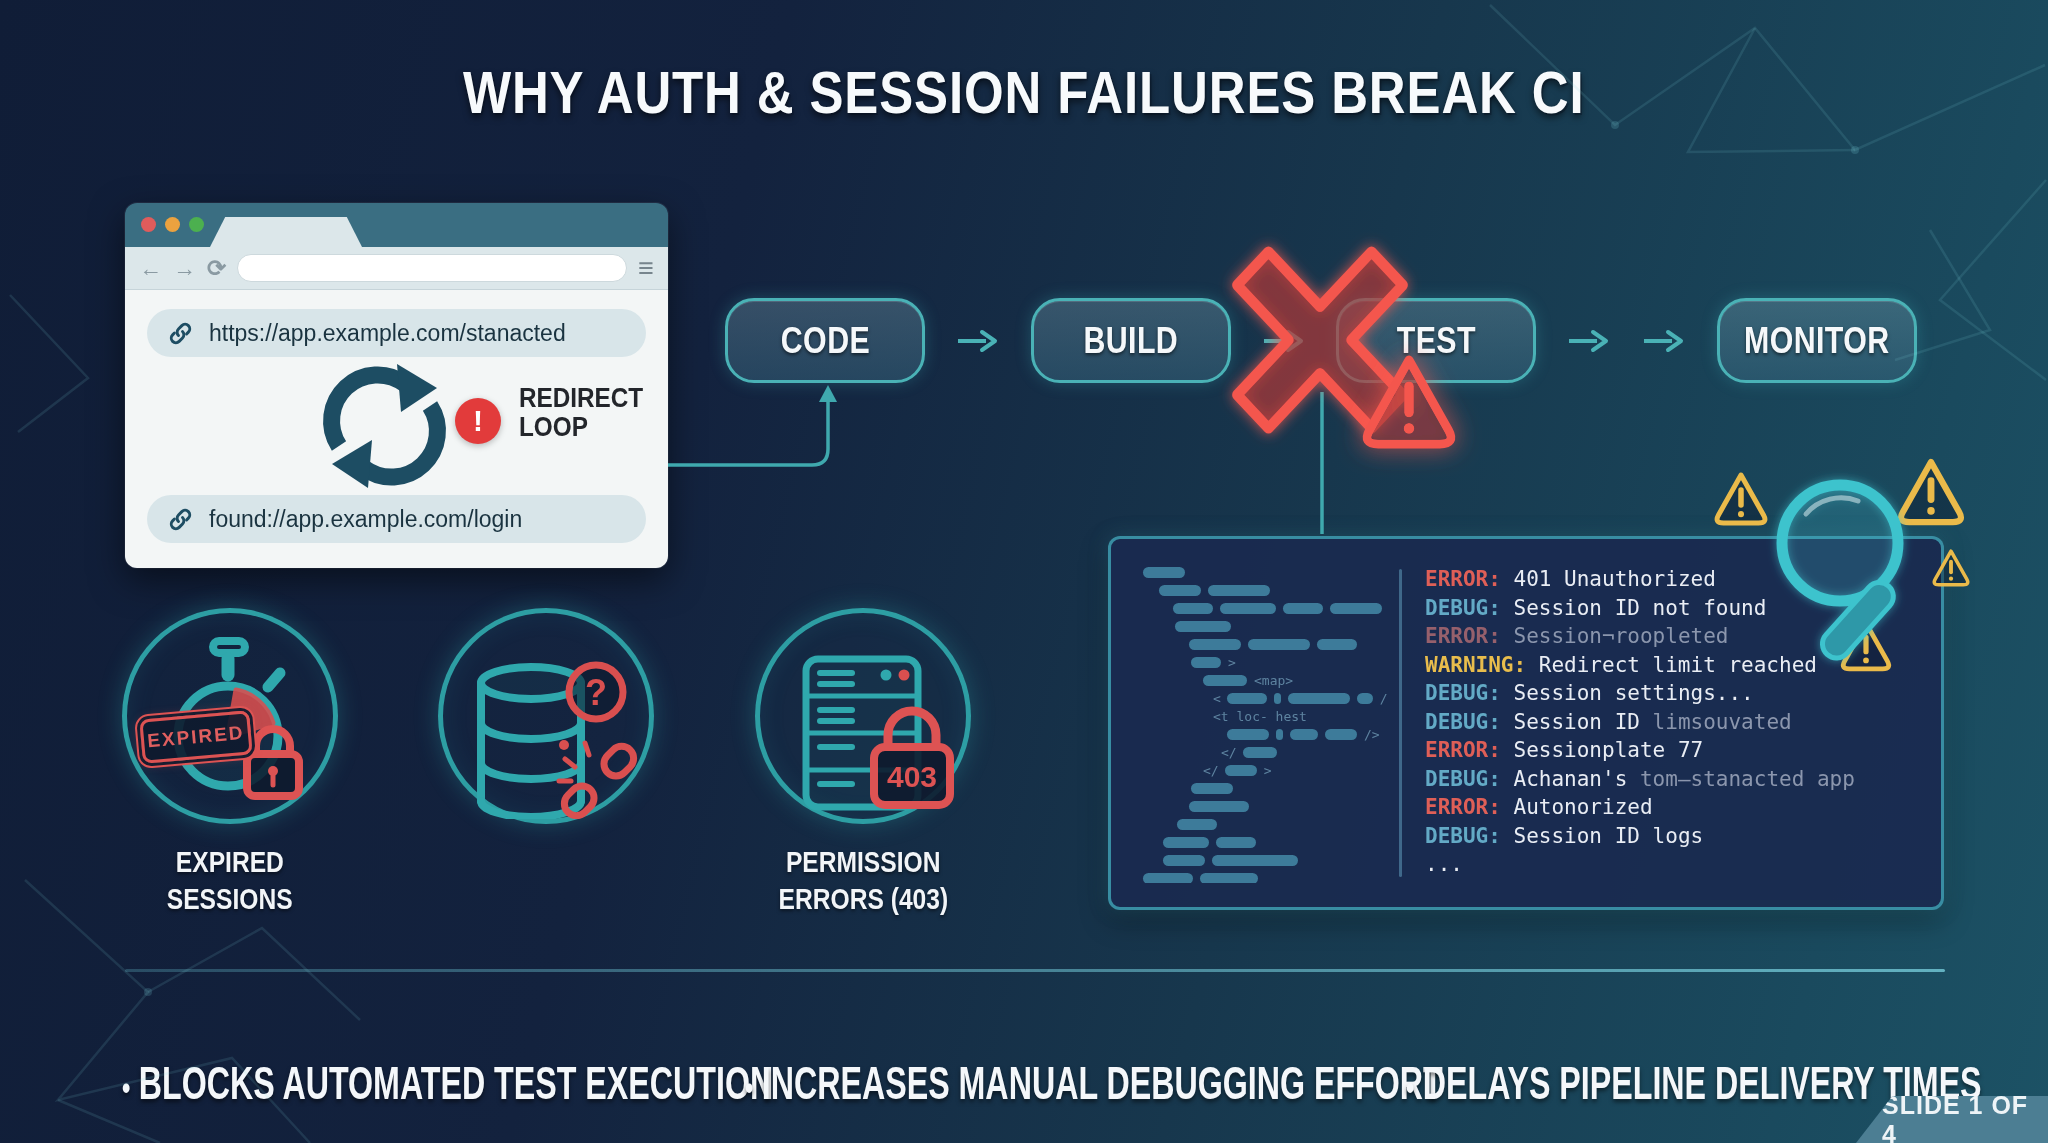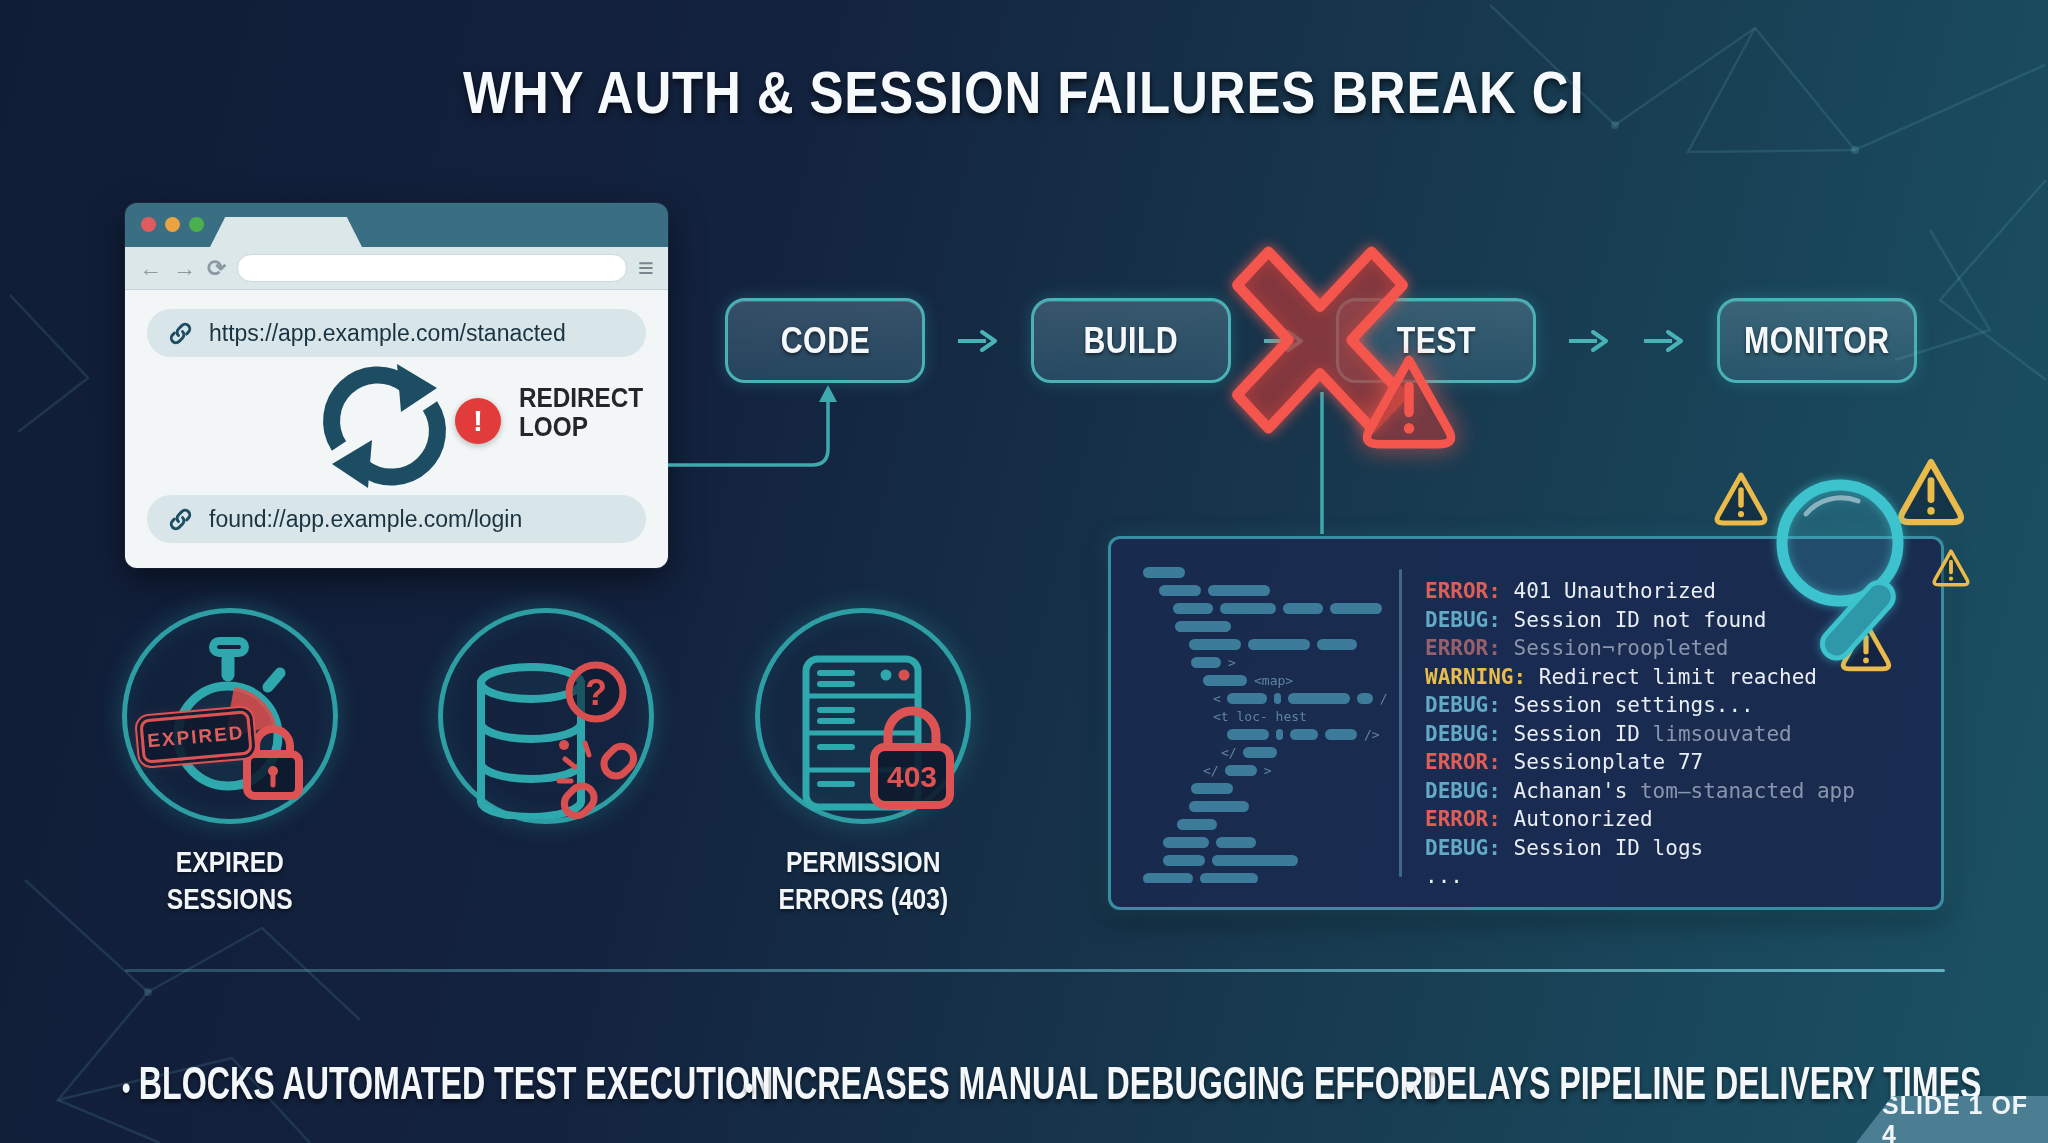--- a/index.html
+++ b/index.html
@@ -32,41 +32,41 @@
   .url-pill.top{top:19px}.url-pill.bottom{top:205px}
   .loop-wrap{position:absolute;left:182px;top:68px;width:155px;height:135px;}
   .alert-circle{position:absolute;left:330px;top:108px;width:46px;height:46px;border-radius:50%;
     background:#e23b3b;color:#fff;font-size:30px;font-weight:700;display:flex;align-items:center;justify-content:center;
     box-shadow:0 2px 6px rgba(0,0,0,.25);}
   .redirect-label{position:absolute;left:394px;top:94px;color:#23262b;font-size:27px;font-weight:700;
     line-height:1.06;transform:scaleX(.9);transform-origin:left;}
   
   .pipeline{position:absolute;left:725px;top:298px;width:1192px;height:85px;display:flex;
     align-items:center;justify-content:space-between;}
-  .stage{width:200px;height:85px;box-sizing:border-box;border:3px solid #4ab2b6;border-radius:20px;
+  .stage{width:200px;height:85px;box-sizing:border-box;border:3px solid #4ab2b6;border-radius:29px;
     background:linear-gradient(180deg,rgba(126,168,184,.33),rgba(58,106,130,.47));
     box-shadow:0 0 16px rgba(60,170,180,.3),inset 0 1px 0 rgba(255,255,255,.14);
     display:flex;align-items:center;justify-content:center;color:#f5f8fa;font-size:37px;font-weight:700;}
   .stage .stage-label{display:inline-block;transform:scaleX(.82);letter-spacing:.5px;
     text-shadow:0 2px 4px rgba(0,0,0,.55);}
   .stage-arrow{width:44px;height:26px;flex:none;}
   .stage-arrow svg{width:44px;height:26px;display:block;}
   .stage-arrow line{stroke:#4ab2b6;stroke-width:4;}
   .stage-arrow path{stroke:#4ab2b6;stroke-width:4;fill:none;stroke-linecap:round;stroke-linejoin:round;}
   
   .log-panel{position:absolute;left:1108px;top:536px;width:836px;height:374px;box-sizing:border-box;
     background:rgba(26,42,80,.93);border:3px solid rgba(62,160,178,.85);border-radius:12px;
     box-shadow:0 0 20px rgba(62,160,178,.25),0 10px 28px rgba(0,0,0,.35);}
   .code-col{position:absolute;left:22px;top:24px;width:254px;bottom:24px;overflow:hidden;}
   .code-row{height:18px;display:flex;align-items:center;}
   .pill{height:11px;border-radius:6px;background:rgba(70,144,172,.8);margin-right:7px;flex:none;}
   .frag{color:rgba(135,185,210,.62);font:13px "DejaVu Sans Mono",monospace;margin-right:6px;white-space:pre;}
   .divider-v{position:absolute;left:288px;top:30px;bottom:30px;width:3px;background:rgba(95,155,185,.55);border-radius:2px;}
   .log-col{position:absolute;left:314px;top:26px;right:16px;font-family:"DejaVu Sans Mono",monospace;
-    font-size:21px;line-height:28.5px;white-space:pre;margin-top:12px;}
+    font-size:21px;line-height:28.5px;white-space:pre;}
   .lvl{font-weight:700;}
   .lvl.error{color:#df5f57}.lvl.error.dimlbl{color:#96606c}
   .lvl.debug{color:#63aac6}.lvl.warning{color:#e9bd4c}
   .seg{color:#e9edf4}.seg.dim{color:#8b96ad}
   
   .cause{position:absolute;width:260px;text-align:center;top:608px;}
   .cause .ring{position:relative;width:216px;height:216px;margin:0 auto;border-radius:50%;
     border:5px solid rgba(47,165,170,.95);box-sizing:border-box;
     box-shadow:0 0 24px rgba(47,165,170,.32),inset 0 0 26px rgba(47,165,170,.12);
     background:rgba(22,42,70,.25);}

